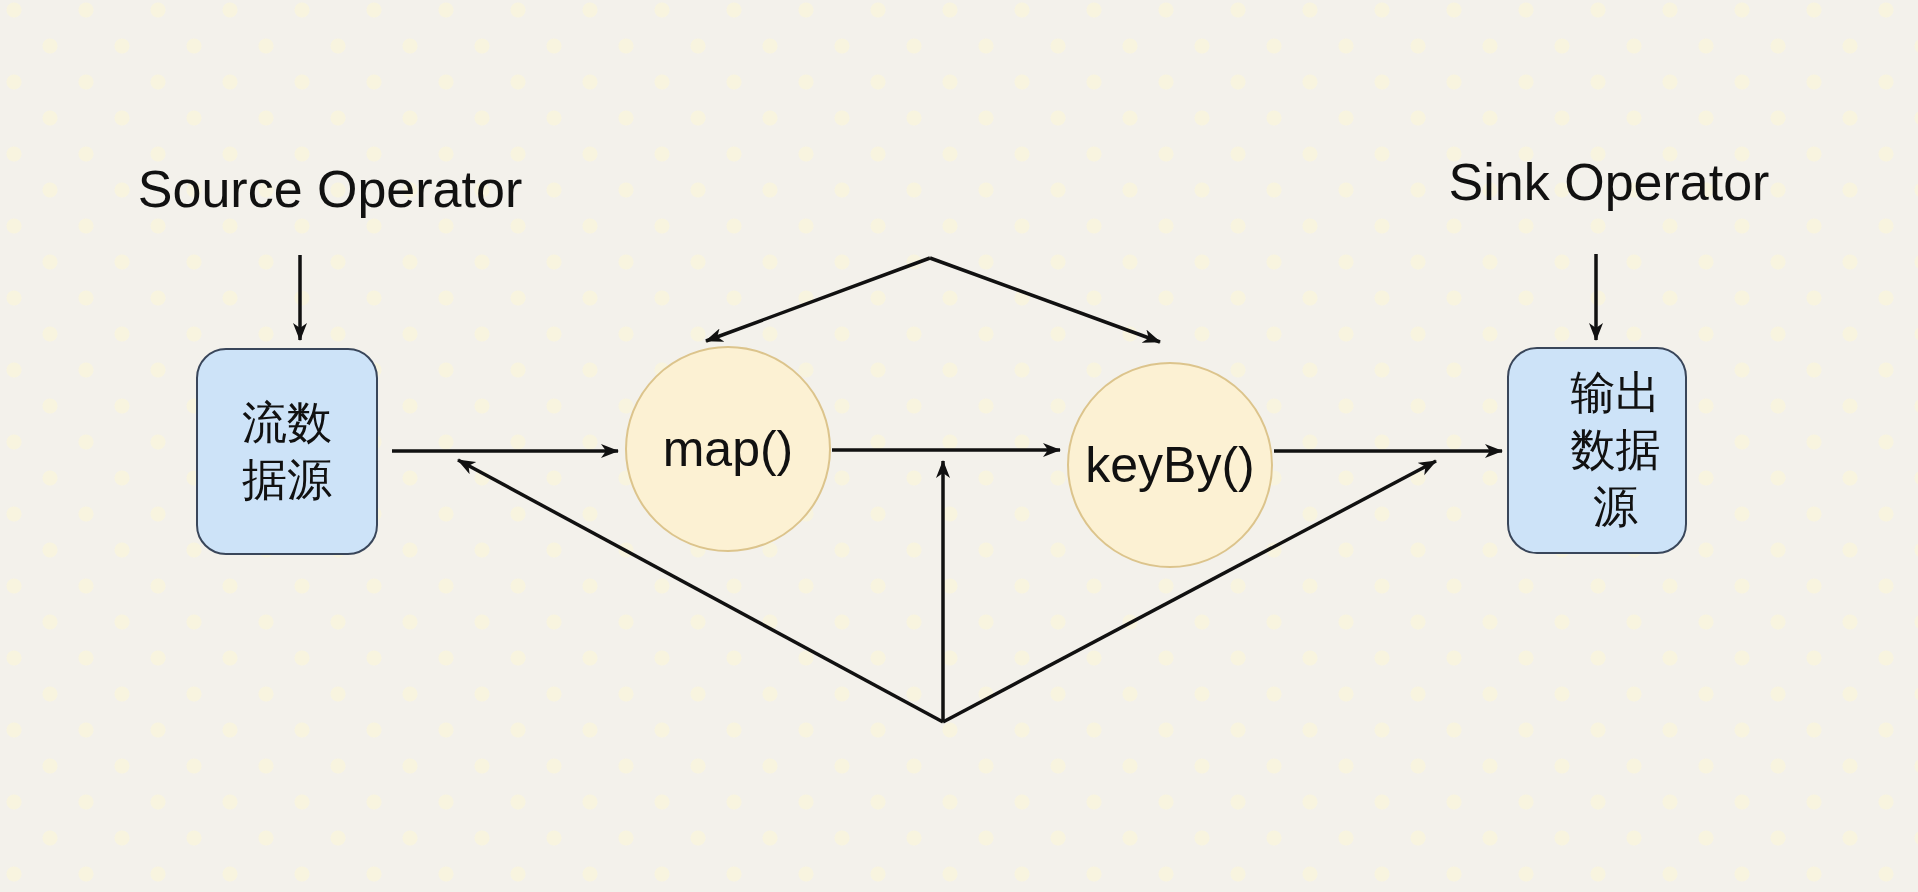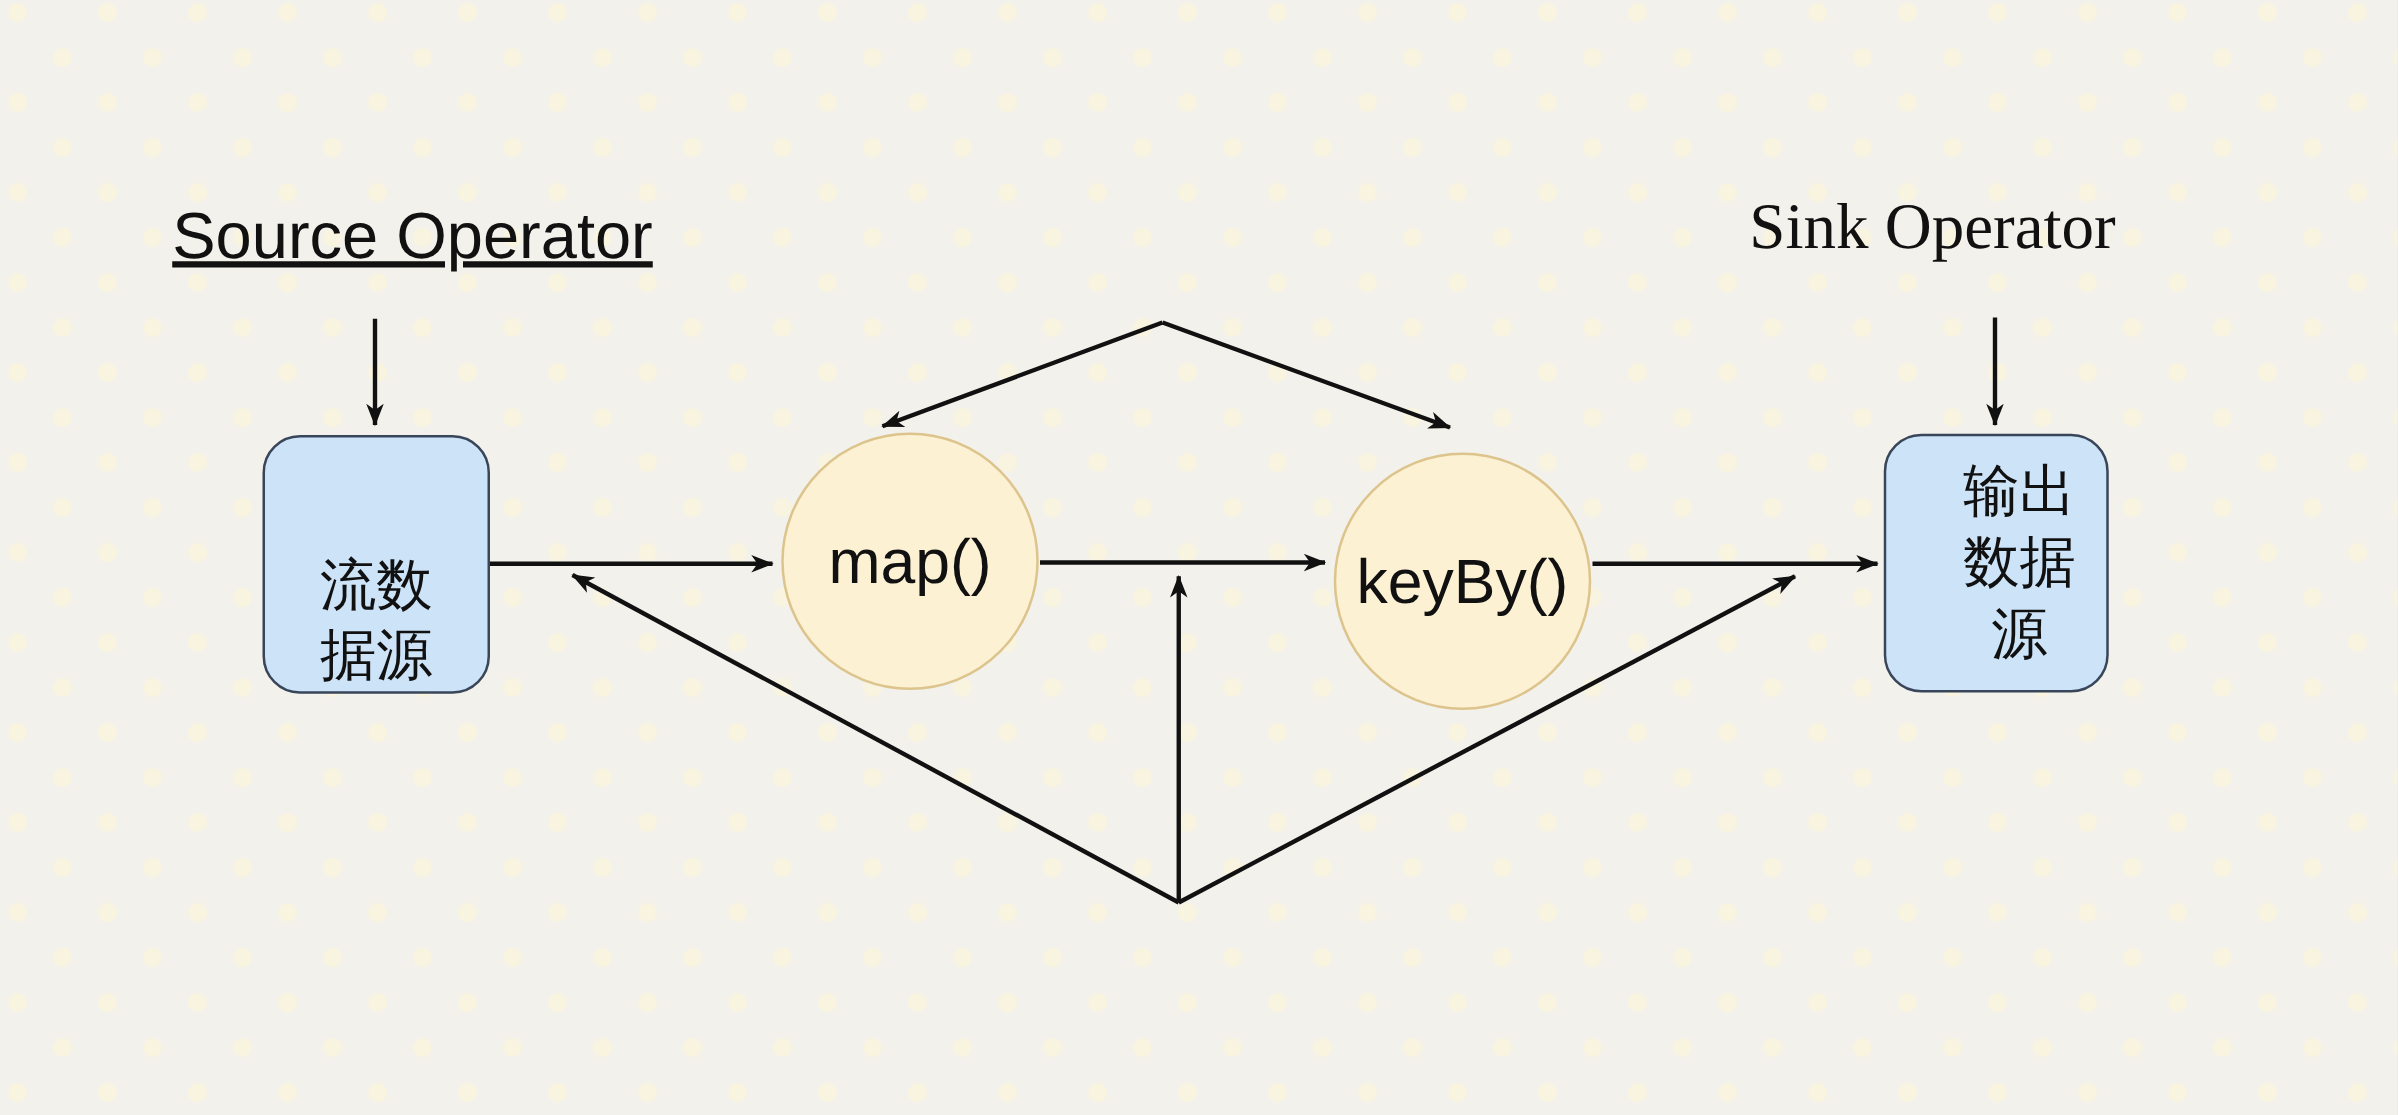--- a/index.html
+++ b/index.html
@@ -54,27 +54,27 @@
     background: #fcf1d3;
     border: 2px solid #dcc48c;
     border-radius: 50%;
     display: flex;
     align-items: center;
     justify-content: center;
     text-align: right;
     font-size: 50px;
     box-sizing: border-box;
   }
-  #source-node { left: 210px; top: 348px; width: 182px; height: 207px; align-items: flex-end; }
+  #source-node { left: 196px; top: 348px; width: 182px; height: 207px; }
   #sink-node   { left: 1507px; top: 347px; width: 180px; height: 207px; padding-left: 37px; }
   #map-node    { left: 625px;  top: 346px; width: 206px; height: 206px; }
   #keyby-node  { left: 1067px; top: 362px; width: 206px; height: 206px; }
-  #source-operator-label         { left: 330px;  top: 162px; text-decoration: underline; }
+  #source-operator-label         { left: 330px;  top: 162px; }
   #transformation-operator-label { left: 960px;  top: 162px; }
-  #sink-operator-label           { left: 1546px; top: 155px; font-family: Liberation Serif, serif; }
+  #sink-operator-label           { left: 1609px; top: 155px; }
   #stream-label                  { left: 963px;  top: 734px; }
 </style>
 </head>
 <body>
 
 <div class="canvas">
 
   <svg class="edges-layer" viewBox="0 0 1918 892" xmlns="http://www.w3.org/2000/svg">
     <defs>
       <marker id="arrow" markerUnits="userSpaceOnUse" markerWidth="20" markerHeight="16" refX="17" refY="7" orient="auto">

